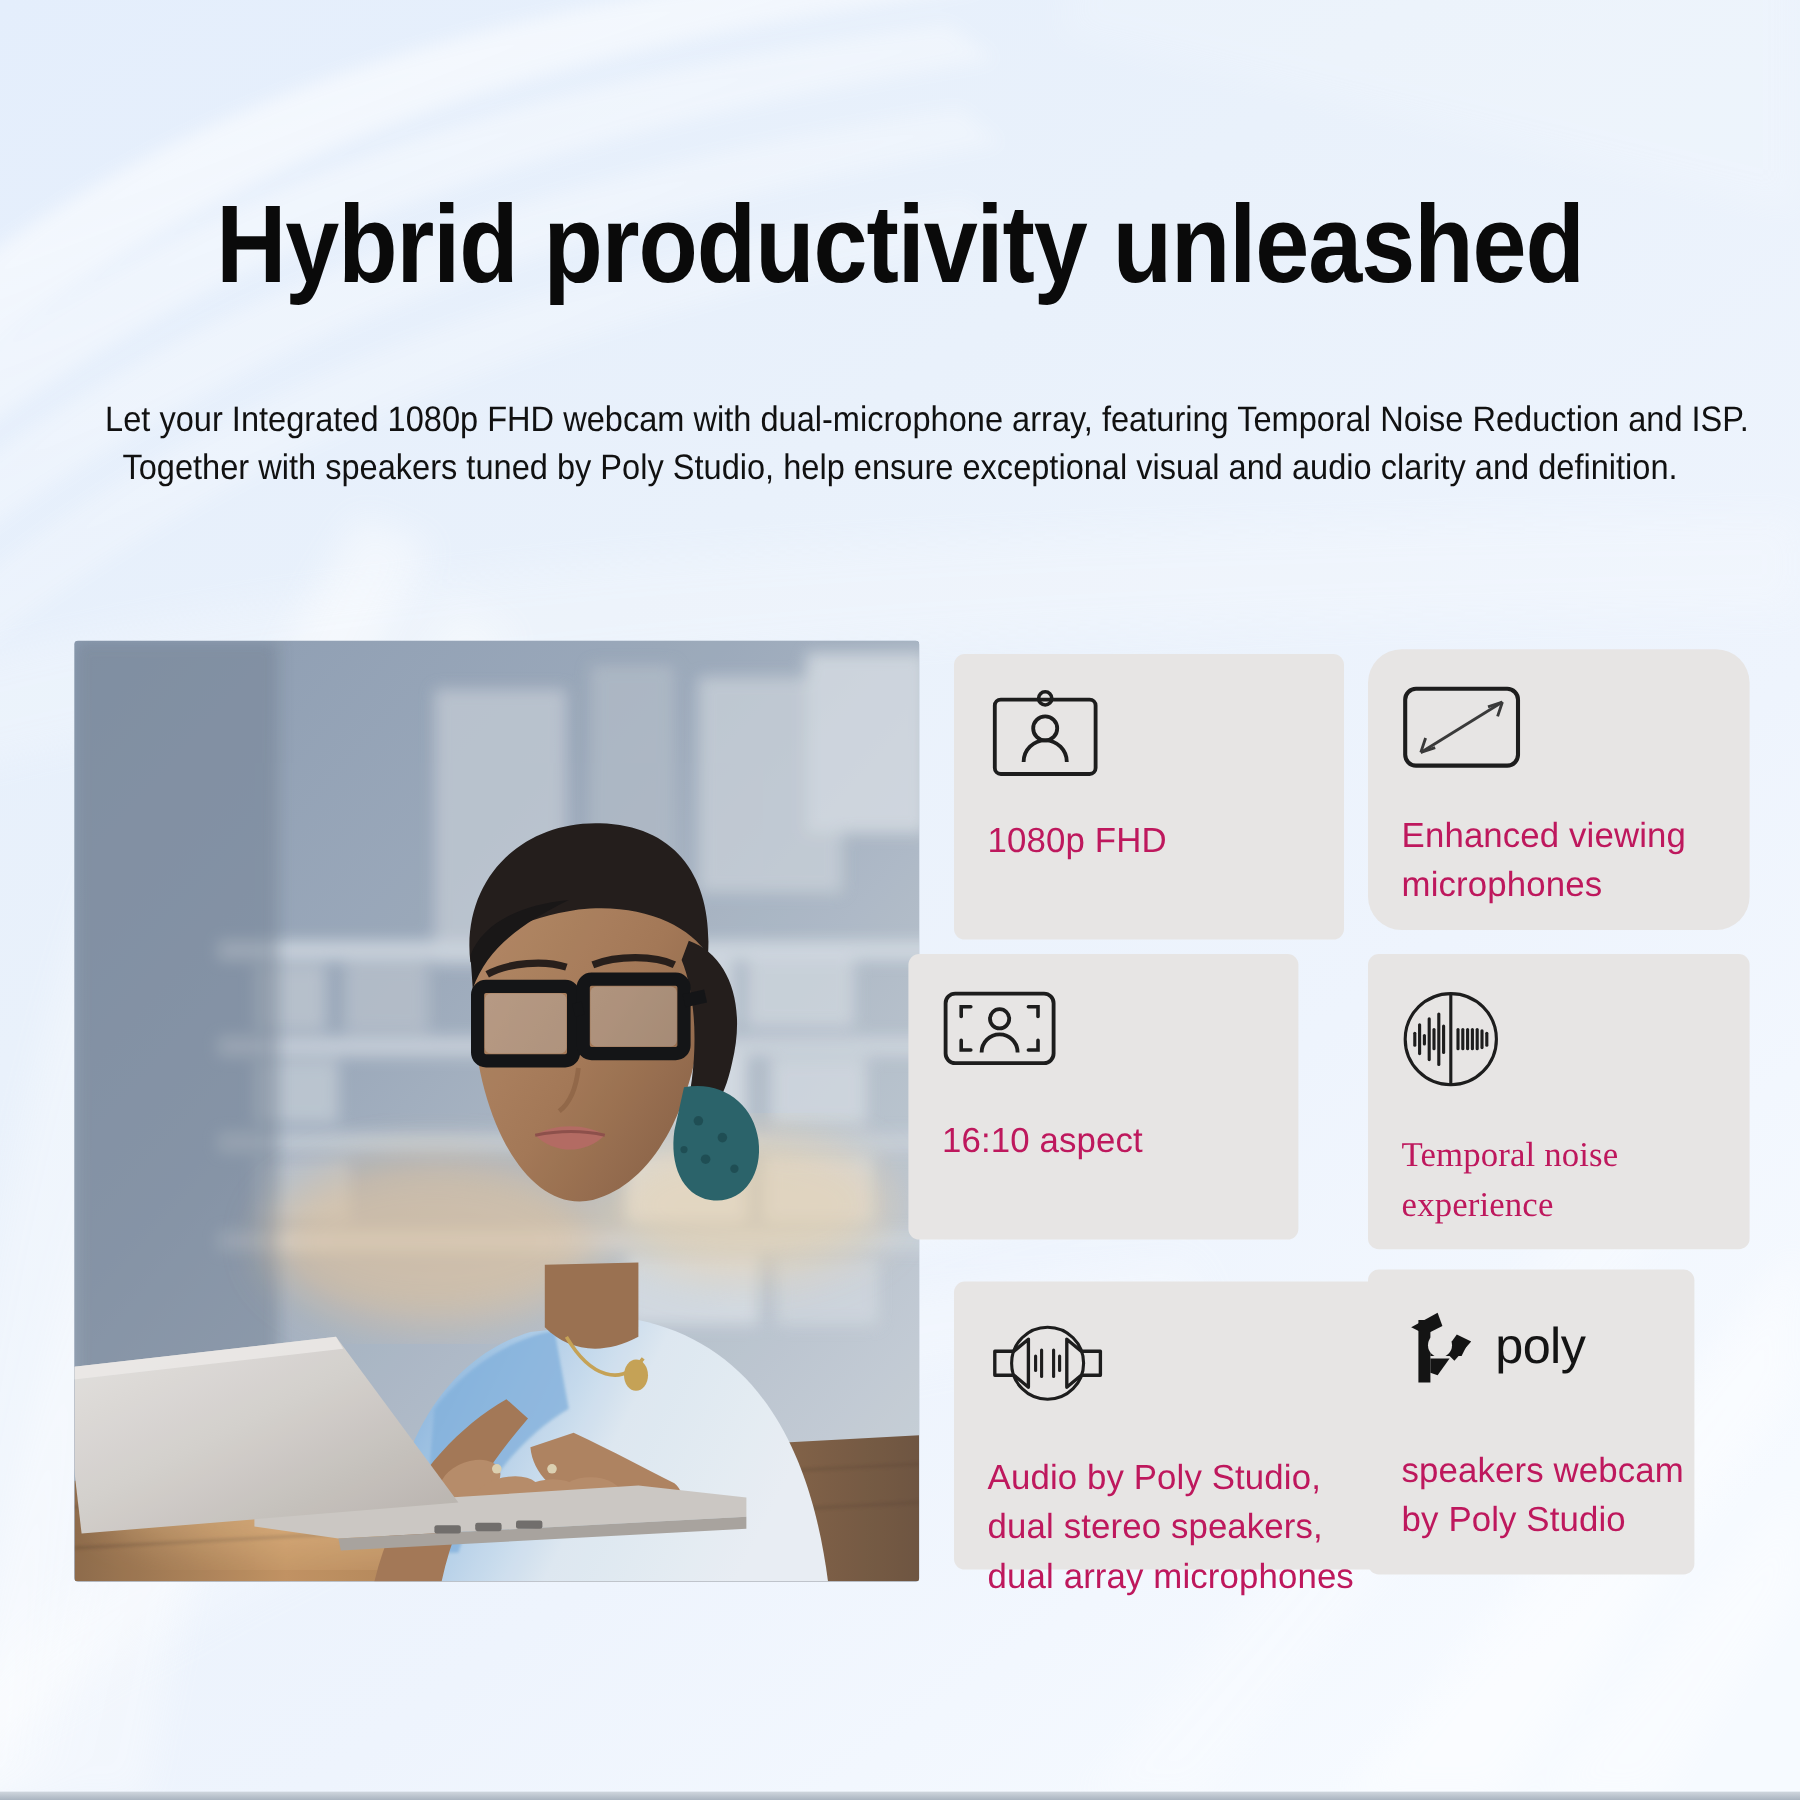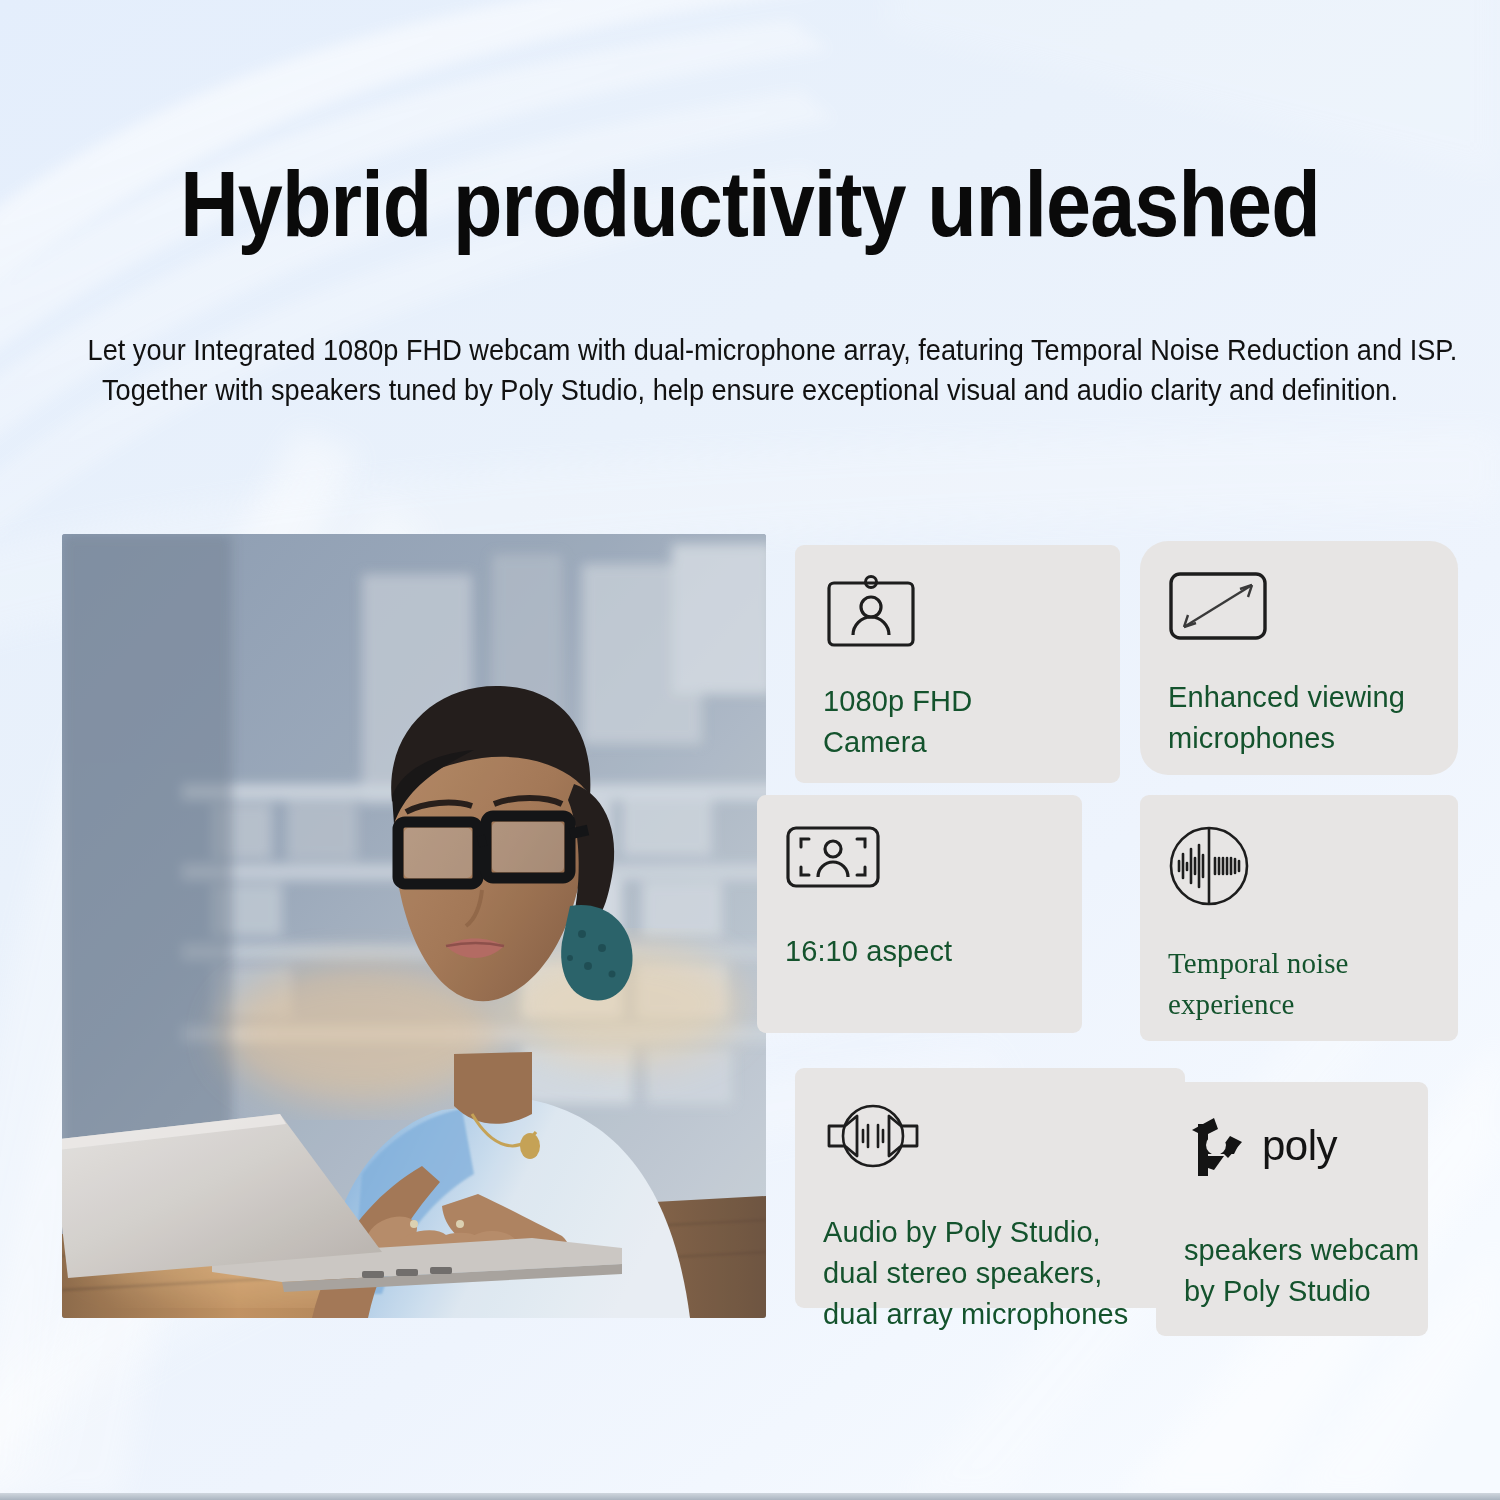--- a/index.html
+++ b/index.html
@@ -58,34 +58,34 @@
     border-radius:9px;
     box-sizing:border-box;
     padding:30px 28px 0 28px;
   }
   .card .ico{height:92px;display:flex;align-items:flex-start;}
   .card .ico svg{display:block;}
   .card .txt{
     margin-top:14px;
     font-size:29px;
     line-height:1.42;
-    color:#14532d;
+    color:#be185d;
     font-weight:400;
     letter-spacing:.1px;
   }
   .card .txt .l{display:block;white-space:nowrap;}
 
   
   #card-0{left:795px;top:545px;width:325px;height:238px;}
   #card-2{left:757px;top:795px;width:325px;height:238px;}
   #card-4{left:795px;top:1068px;width:390px;height:240px;}
   
   #card-1{left:1140px;top:541px;width:318px;height:234px;border-radius:28px;}
   #card-3{left:1140px;top:795px;width:318px;height:246px;font-family:Liberation Serif, serif;}
-  #card-5{left:1140px;top:1082px;width:272px;height:254px;margin-left:16px;}
+  #card-5{left:1140px;top:1058px;width:272px;height:254px;}
 
   #card-4 .txt, #card-5 .txt{margin-top:22px;}
   #card-3 .ico{height:104px;}
   #card-5 .ico{height:96px;}
 
   .bottombar{
     position:absolute;left:0;right:0;bottom:0;height:7px;
     background:linear-gradient(180deg,#cfd6de 0%,#b9c2cc 60%,#aab4c0 100%);
     z-index:3;
   }
@@ -338,21 +338,20 @@
     <div class="ico">
       <svg width="96" height="76" viewBox="0 0 96 76">
         <circle cx="48" cy="7" r="5.5" fill="none" stroke="#1d1d1d" stroke-width="3"></circle>
         <rect x="6" y="8" width="84" height="62" rx="5" fill="none" stroke="#1d1d1d" stroke-width="3.2"></rect>
         <circle cx="48" cy="32" r="10" fill="none" stroke="#1d1d1d" stroke-width="3.2"></circle>
         <path d="M30,60 A18,18 0 0 1 66,60" fill="none" stroke="#1d1d1d" stroke-width="3.2"></path>
       </svg>
     </div>
     <div class="txt">
       <span class="l">1080p FHD</span>
-      <span class="l">Camera</span>
     </div>
   </div>
 
   <div class="card" id="card-1">
     <div class="ico">
       <svg width="100" height="70" viewBox="0 0 100 70">
         <rect x="3" y="3" width="94" height="64" rx="9" fill="none" stroke="#1d1d1d" stroke-width="3.4"></rect>
         <path d="M16,56 L84,14" fill="none" stroke="#3a3a3a" stroke-width="2.4"></path>
         <path d="M16,56 L28,52 M16,56 L20,44" fill="none" stroke="#3a3a3a" stroke-width="2.4"></path>
         <path d="M84,14 L72,18 M84,14 L80,26" fill="none" stroke="#3a3a3a" stroke-width="2.4"></path>

